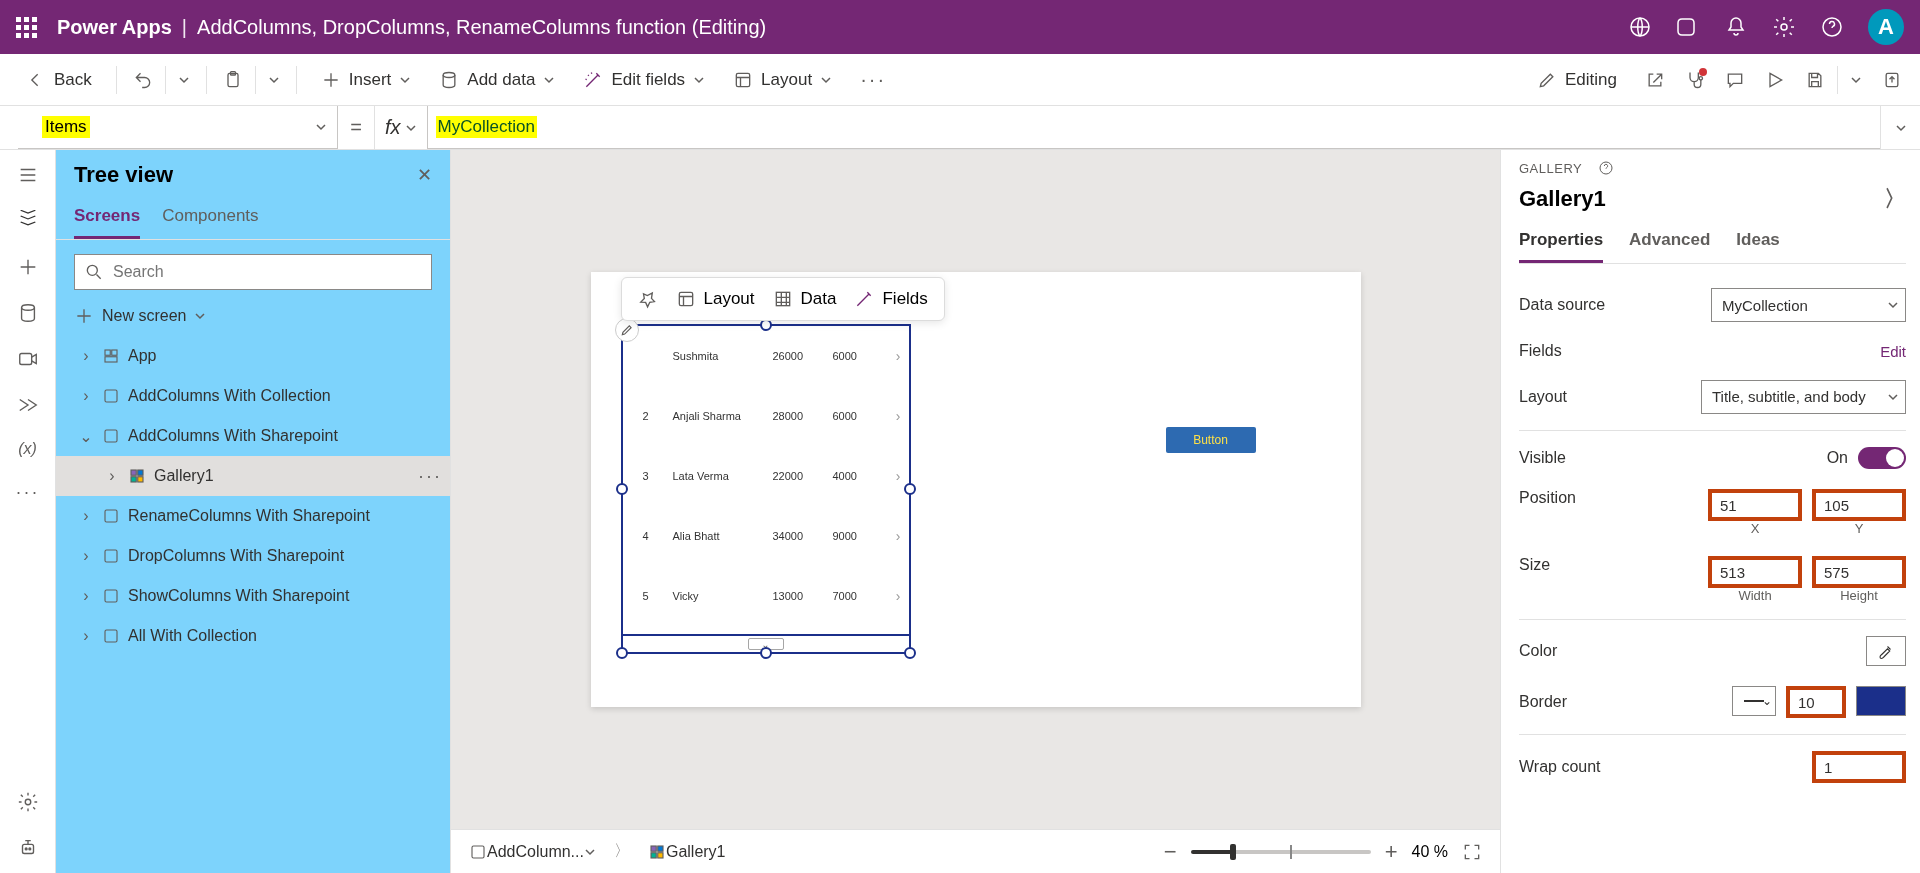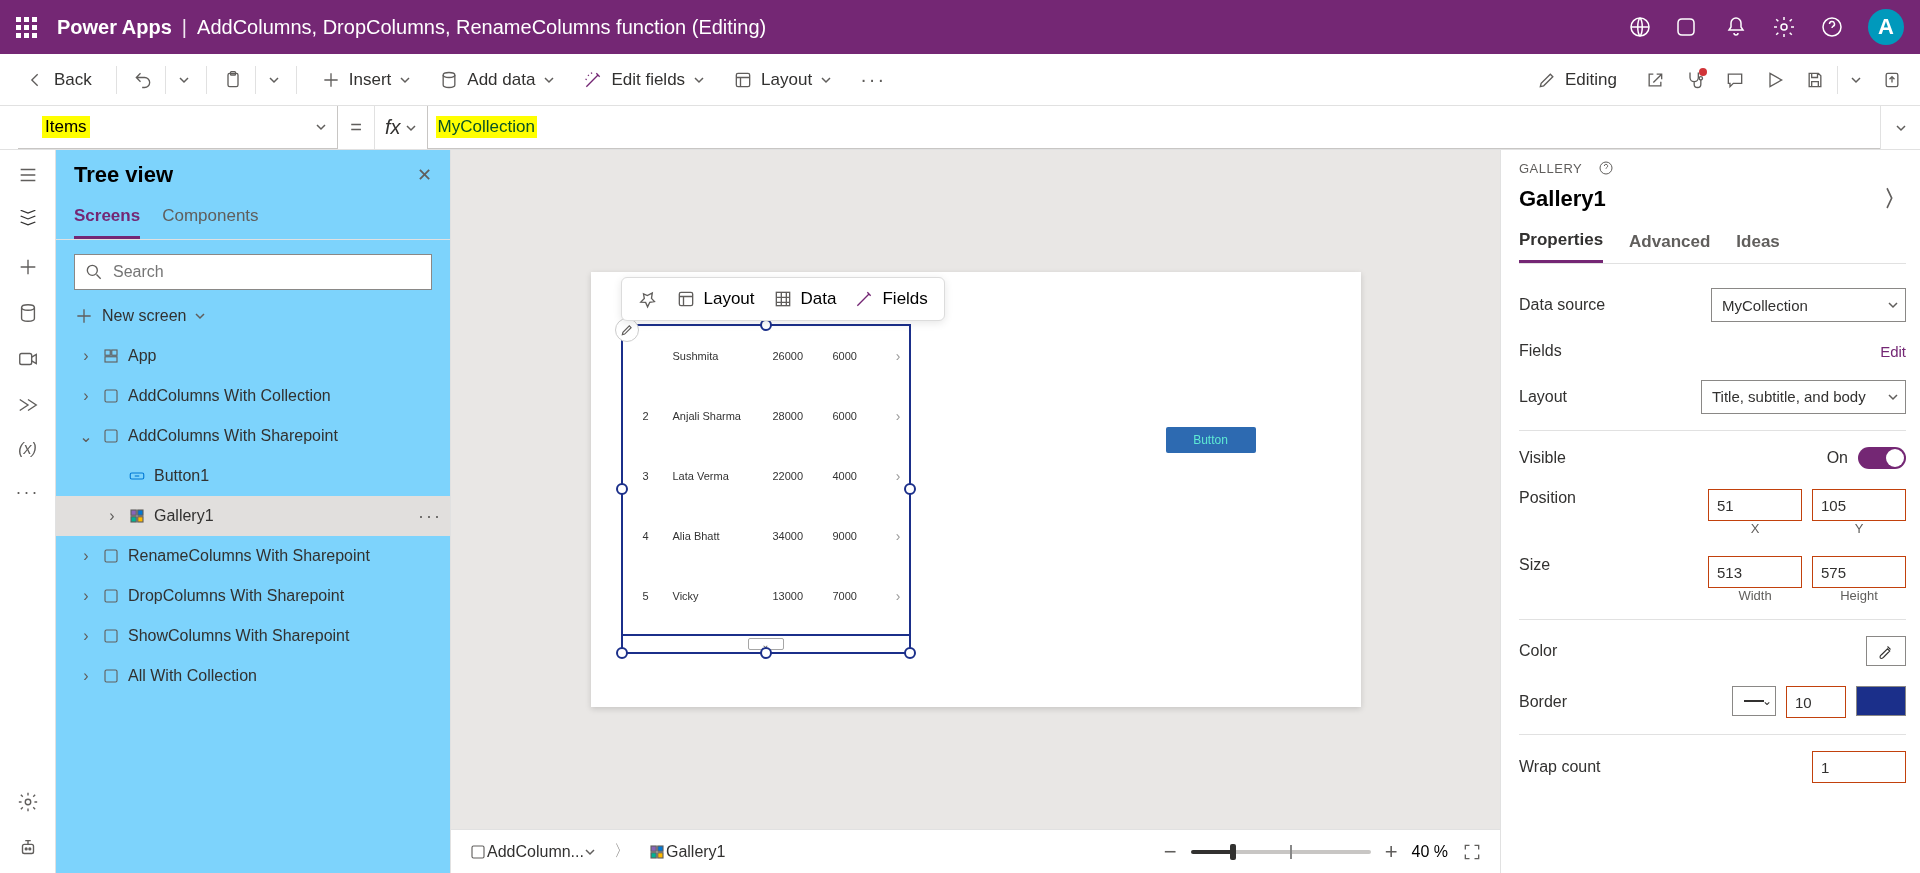--- a/index.html
+++ b/index.html
@@ -70,45 +70,45 @@
   .gallery-sel::after { content: ''; position: absolute; left: 0; right: 0; bottom: 16px; height: 2px; background: #1b2f8a; }
   .sel-handle { position: absolute; width: 12px; height: 12px; background: #fff; border: 2px solid #1b2f8a; border-radius: 50%; z-index: 2; }
   .edit-pencil { position: absolute; top: -8px; left: -8px; width: 24px; height: 24px; background: #fff; border: 1px solid #ccc; border-radius: 50%; display: flex; align-items: center; justify-content: center; z-index: 3; }
   .grow { display: flex; align-items: center; height: 60px; padding: 0 10px 0 20px; font-size: 11px; color: #333; position: relative; }
   .grow .chevr { position: absolute; right: 8px; color: #999; font-size: 14px; }
   .grow span:nth-child(1) { width: 30px; }
   .grow span:nth-child(2) { width: 100px; }
   .grow span:nth-child(3) { width: 60px; }
   .grow span:nth-child(4) { width: 40px; }
   .expander-bottom { position: absolute; bottom: 2px; left: 50%; transform: translateX(-50%); width: 36px; height: 12px; background: #fff; border: 1px solid #a6a6a6; border-radius: 2px; display: flex; align-items: center; justify-content: center; font-size: 10px; color: #666; }
-  .canvas-btn { position: absolute; top: 155px; left: 575px; width: 90px; height: 26px; background: #2d6ab1; color: #5eead4; font-size: 12px; display: flex; align-items: center; justify-content: center; border-radius: 2px; }
+  .canvas-btn { position: absolute; top: 155px; left: 575px; width: 90px; height: 26px; background: #2d6ab1; color: #fde047; font-size: 12px; display: flex; align-items: center; justify-content: center; border-radius: 2px; }
   
   .canvas-foot { height: 44px; background: #fff; border-top: 1px solid #e1e1e1; display: flex; align-items: center; padding: 0 18px; gap: 18px; }
   .bc-item { display: flex; align-items: center; gap: 0; font-size: 16px; color: #323130; }
   .zoom { margin-left: auto; display: flex; align-items: center; gap: 14px; }
   .slider { width: 180px; height: 4px; background: linear-gradient(to right, #323130 0%, #323130 22%, #c8c6c4 22%, #c8c6c4 100%); position: relative; border-radius: 2px; }
   .slider::after { content: ''; position: absolute; left: 22%; top: -6px; width: 6px; height: 16px; background: #323130; border-radius: 2px; }
   .tick-line { position: absolute; top: -5px; left: 55%; width: 2px; height: 14px; background: #888; }
   
   .proppanel { width: 420px; border-left: 1px solid #e1e1e1; background: #fff; display: flex; flex-direction: column; padding: 10px 14px 0 18px; overflow-y: auto; }
   .prop-label { font-size: 13px; letter-spacing: .5px; color: #605e5c; display: flex; align-items: center; gap: 16px; }
   .prop-title { font-size: 22px; font-weight: 600; margin: 8px 0 10px; display: flex; align-items: center; }
   .prop-title .chevbig { margin-left: auto; font-size: 22px; color: #605e5c; }
-  .prop-tabs { display: flex; gap: 26px; border-bottom: 1px solid #e1e1e1; margin-bottom: 14px; align-items: center; }
+  .prop-tabs { display: flex; gap: 26px; border-bottom: 1px solid #e1e1e1; margin-bottom: 14px; }
   .prop-tab { padding: 6px 0 10px; font-size: 17px; color: #605e5c; cursor: pointer; font-weight: bold; }
   .prop-tab.active { color: #323130; font-weight: 600; border-bottom: 3px solid #742774; }
   .prow { display: flex; align-items: center; padding: 10px 0; font-size: 16px; color: #323130; }
   .prow .lbl { flex: 1; }
   .selbox { height: 34px; border: 1px solid #8a8886; padding: 0 26px 0 10px; display: flex; align-items: center; min-width: 195px; font-size: 15px; position: relative; background: #fff; }
   .selbox .dd { position: absolute; right: 6px; top: 50%; transform: translateY(-50%); }
   .linkbtn { color: #742774; font-size: 15px; cursor: pointer; }
   .toggle { width: 48px; height: 22px; background: #742774; border-radius: 11px; position: relative; }
   .toggle::after { content: ''; position: absolute; right: 2px; top: 2px; width: 18px; height: 18px; background: #fff; border-radius: 50%; }
   .pair { display: flex; gap: 10px; }
-  .numbox { width: 94px; height: 32px; border: 1px solid #c2410c; padding: 0 8px; display: flex; align-items: center; font-size: 15px; }
+  .numbox { width: 94px; height: 32px; border: 4px solid #c2410c; padding: 0 8px; display: flex; align-items: center; font-size: 15px; }
   .sublbl { font-size: 13px; color: #605e5c; text-align: center; }
   .sublbls { display: flex; gap: 10px; }
   .sublbls div { width: 94px; }
   .color-sw { width: 40px; height: 30px; border: 1px solid #8a8886; background: #fff; display: flex; align-items: center; justify-content: center; }
   .border-style { width: 44px; height: 30px; border: 1px solid #8a8886; display: flex; align-items: center; justify-content: center; position: relative; }
   .border-style .linep { width: 20px; height: 2px; background: #323130; }
   .border-style .dd2 { position: absolute; right: 3px; font-size: 12px; }
   .border-color { width: 50px; height: 30px; background: #1b2f8a; border: 1px solid #8a8886; }
 
   svg { display: block; }
@@ -367,28 +367,20 @@
             <rect x="4" y="4" width="16" height="16" rx="2"></rect>
           </svg>
           <span>AddColumns With Collection</span>
         </div>
         <div class="tree-item">
           <span class="caret" style="margin-left:12px">⌄</span>
           <svg class="tic" viewBox="0 0 24 24">
             <rect x="4" y="4" width="16" height="16" rx="2"></rect>
           </svg>
           <span>AddColumns With Sharepoint</span>
-        </div>
-        <div class="tree-item">
-          <span class="caret" style="margin-left:38px"></span>
-          <svg class="tic" viewBox="0 0 24 24" style="stroke:#0078d4">
-            <rect x="3" y="8" width="18" height="8" rx="2"></rect>
-            <path d="M9 12h6"></path>
-          </svg>
-          <span>Button1</span>
         </div>
         <div class="tree-item sel">
           <span class="caret" style="margin-left:38px">›</span>
           <svg class="tic" viewBox="0 0 24 24" stroke="none">
             <rect x="4" y="4" width="7" height="7" fill="#8764b8"></rect>
             <rect x="13" y="4" width="7" height="7" fill="#0078d4"></rect>
             <rect x="4" y="13" width="7" height="7" fill="#00b294"></rect>
             <rect x="13" y="13" width="7" height="7" fill="#ffb900"></rect>
           </svg>
           <span>Gallery1</span>

